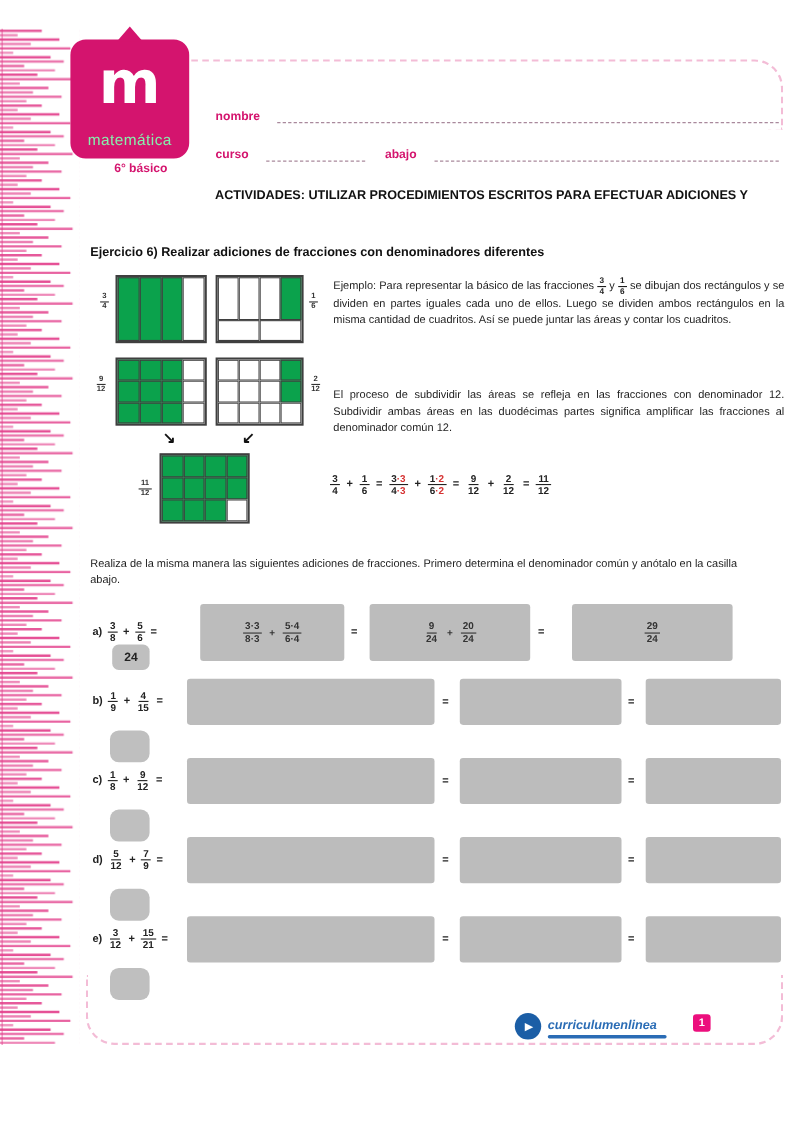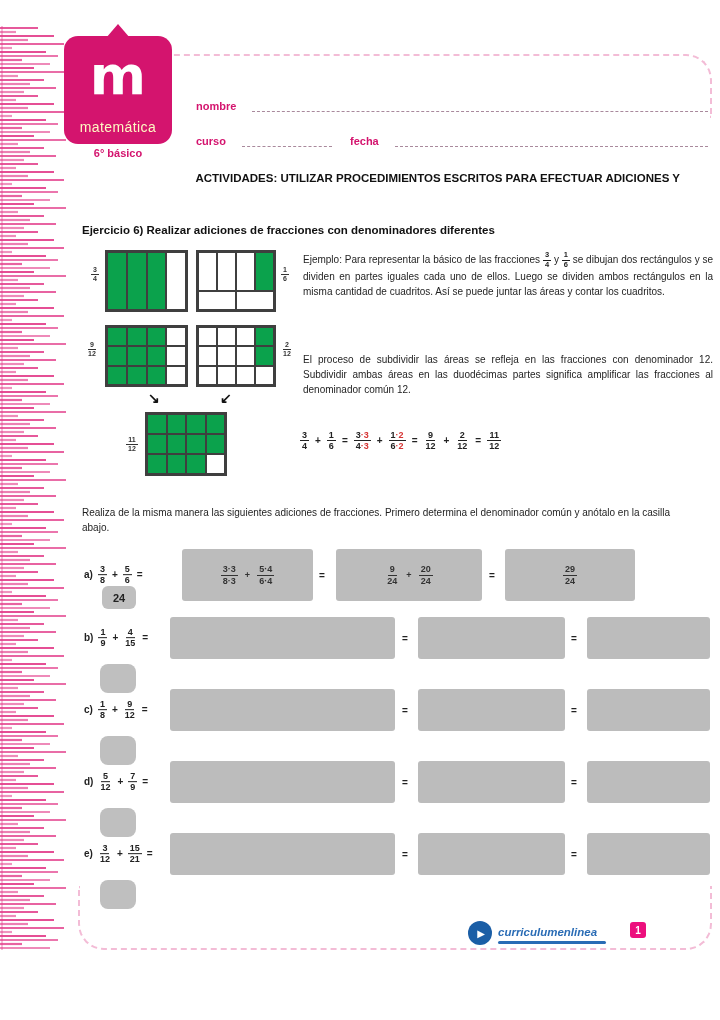--- a/index.html
+++ b/index.html
@@ -16,23 +16,23 @@
              border:2px dashed #f3bcd6;border-top:none;border-radius:0 0 26px 26px;}
 
   
   .logo{position:absolute;left:64px;top:36px;width:108px;height:108px;background:#d4146e;
         border-radius:14px;}
   .logo::before{content:"";position:absolute;top:-12px;left:42px;width:0;height:0;
         border-left:12px solid transparent;border-right:12px solid transparent;
         border-bottom:14px solid #d4146e;}
   .logo-m{position:absolute;top:8px;left:0;right:0;text-align:center;color:#fff;
         font-size:54px;font-weight:bold;font-family:"DejaVu Sans",sans-serif;}
-  .logo-name{position:absolute;bottom:9px;left:0;right:0;text-align:center;color:#fef9c3;
+  .logo-name{position:absolute;bottom:9px;left:0;right:0;text-align:center;color:#86efac;
         font-size:14px;letter-spacing:.4px;}
-  .logo-grade{position:absolute;left:64px;top:147px;width:108px;text-align:center;
+  .logo-grade{position:absolute;left:74px;top:147px;width:108px;text-align:center;
         color:#d4146e;font-weight:bold;font-size:11px;}
 
   
   .field{position:absolute;display:flex;align-items:flex-end;gap:16px;}
   .field .lab{color:#d4146e;font-weight:bold;font-size:11px;line-height:1;}
   .field .line{flex:1;border-bottom:1px dashed #a9899c;height:12px;}
 
   
   .title{position:absolute;left:60px;top:171px;width:620px;text-align:right;
          font-size:11.5px;font-weight:bold;color:#111;line-height:1.35;}
@@ -75,21 +75,21 @@
         display:flex;align-items:center;gap:5px;font-size:10px;font-weight:bold;color:#222;}
   .expr .frac{font-size:9px;}
   .abox{position:absolute;top:0;height:100%;background:#bcbcbc;border-radius:3px;
         display:flex;align-items:center;justify-content:center;gap:7px;
         font-size:9px;font-weight:bold;color:#333;}
   .sep{position:absolute;top:50%;transform:translateY(-50%);font-size:10px;font-weight:bold;color:#222;}
   .b1{left:170px;width:225px;} .s1{left:402px;} .b2{left:418px;width:147px;}
   .s2{left:571px;} .b3{left:587px;width:123px;}
   .row-a .b1{left:182px;width:131px;} .row-a .s1{left:319px;}
   .row-a .b2{left:336px;width:146px;} .row-a .s2{left:489px;}
-  .row-a .b3{left:505px;width:130px;}
+  .row-a .b3{left:520px;width:146px;}
   .cbox{position:absolute;left:100px;width:36px;height:29px;background:#bfbfbf;border-radius:8px;
         display:flex;align-items:center;justify-content:center;
         font-size:11px;font-weight:bold;color:#222;}
 
   
   .footer{position:absolute;left:462px;top:919px;display:flex;align-items:center;gap:6px;
         background:#fff;padding:2px 6px;}
   .fcircle{width:24px;height:24px;border-radius:50%;background:#1b5ea6;color:#fff;
         display:flex;align-items:center;justify-content:center;font-size:10px;padding-left:2px;box-sizing:border-box;}
   .fbrand{color:#2a6cb5;font-weight:bold;font-style:italic;font-size:11.5px;line-height:1.1;}
@@ -144,21 +144,21 @@
 
   <div class="field" style="left:196px;top:99px;width:512px;">
     <span class="lab">nombre</span>
     <span class="line"></span>
   </div>
   <div class="field" style="left:196px;top:134px;width:136px;">
     <span class="lab">curso</span>
     <span class="line"></span>
   </div>
   <div class="field" style="left:350px;top:134px;width:358px;">
-    <span class="lab">fecha</span>
+    <span class="lab">abajo</span>
     <span class="line"></span>
   </div>
 
   <div class="title">
     <div>ACTIVIDADES: UTILIZAR PROCEDIMIENTOS ESCRITOS PARA EFECTUAR ADICIONES Y</div>
   </div>
   <div class="ex-heading">Ejercicio 6) Realizar adiciones de fracciones con denominadores diferentes</div>
 
   <span class="dlabel frac" style="left:91px;top:266px;">
     <span class="fn">3</span>

